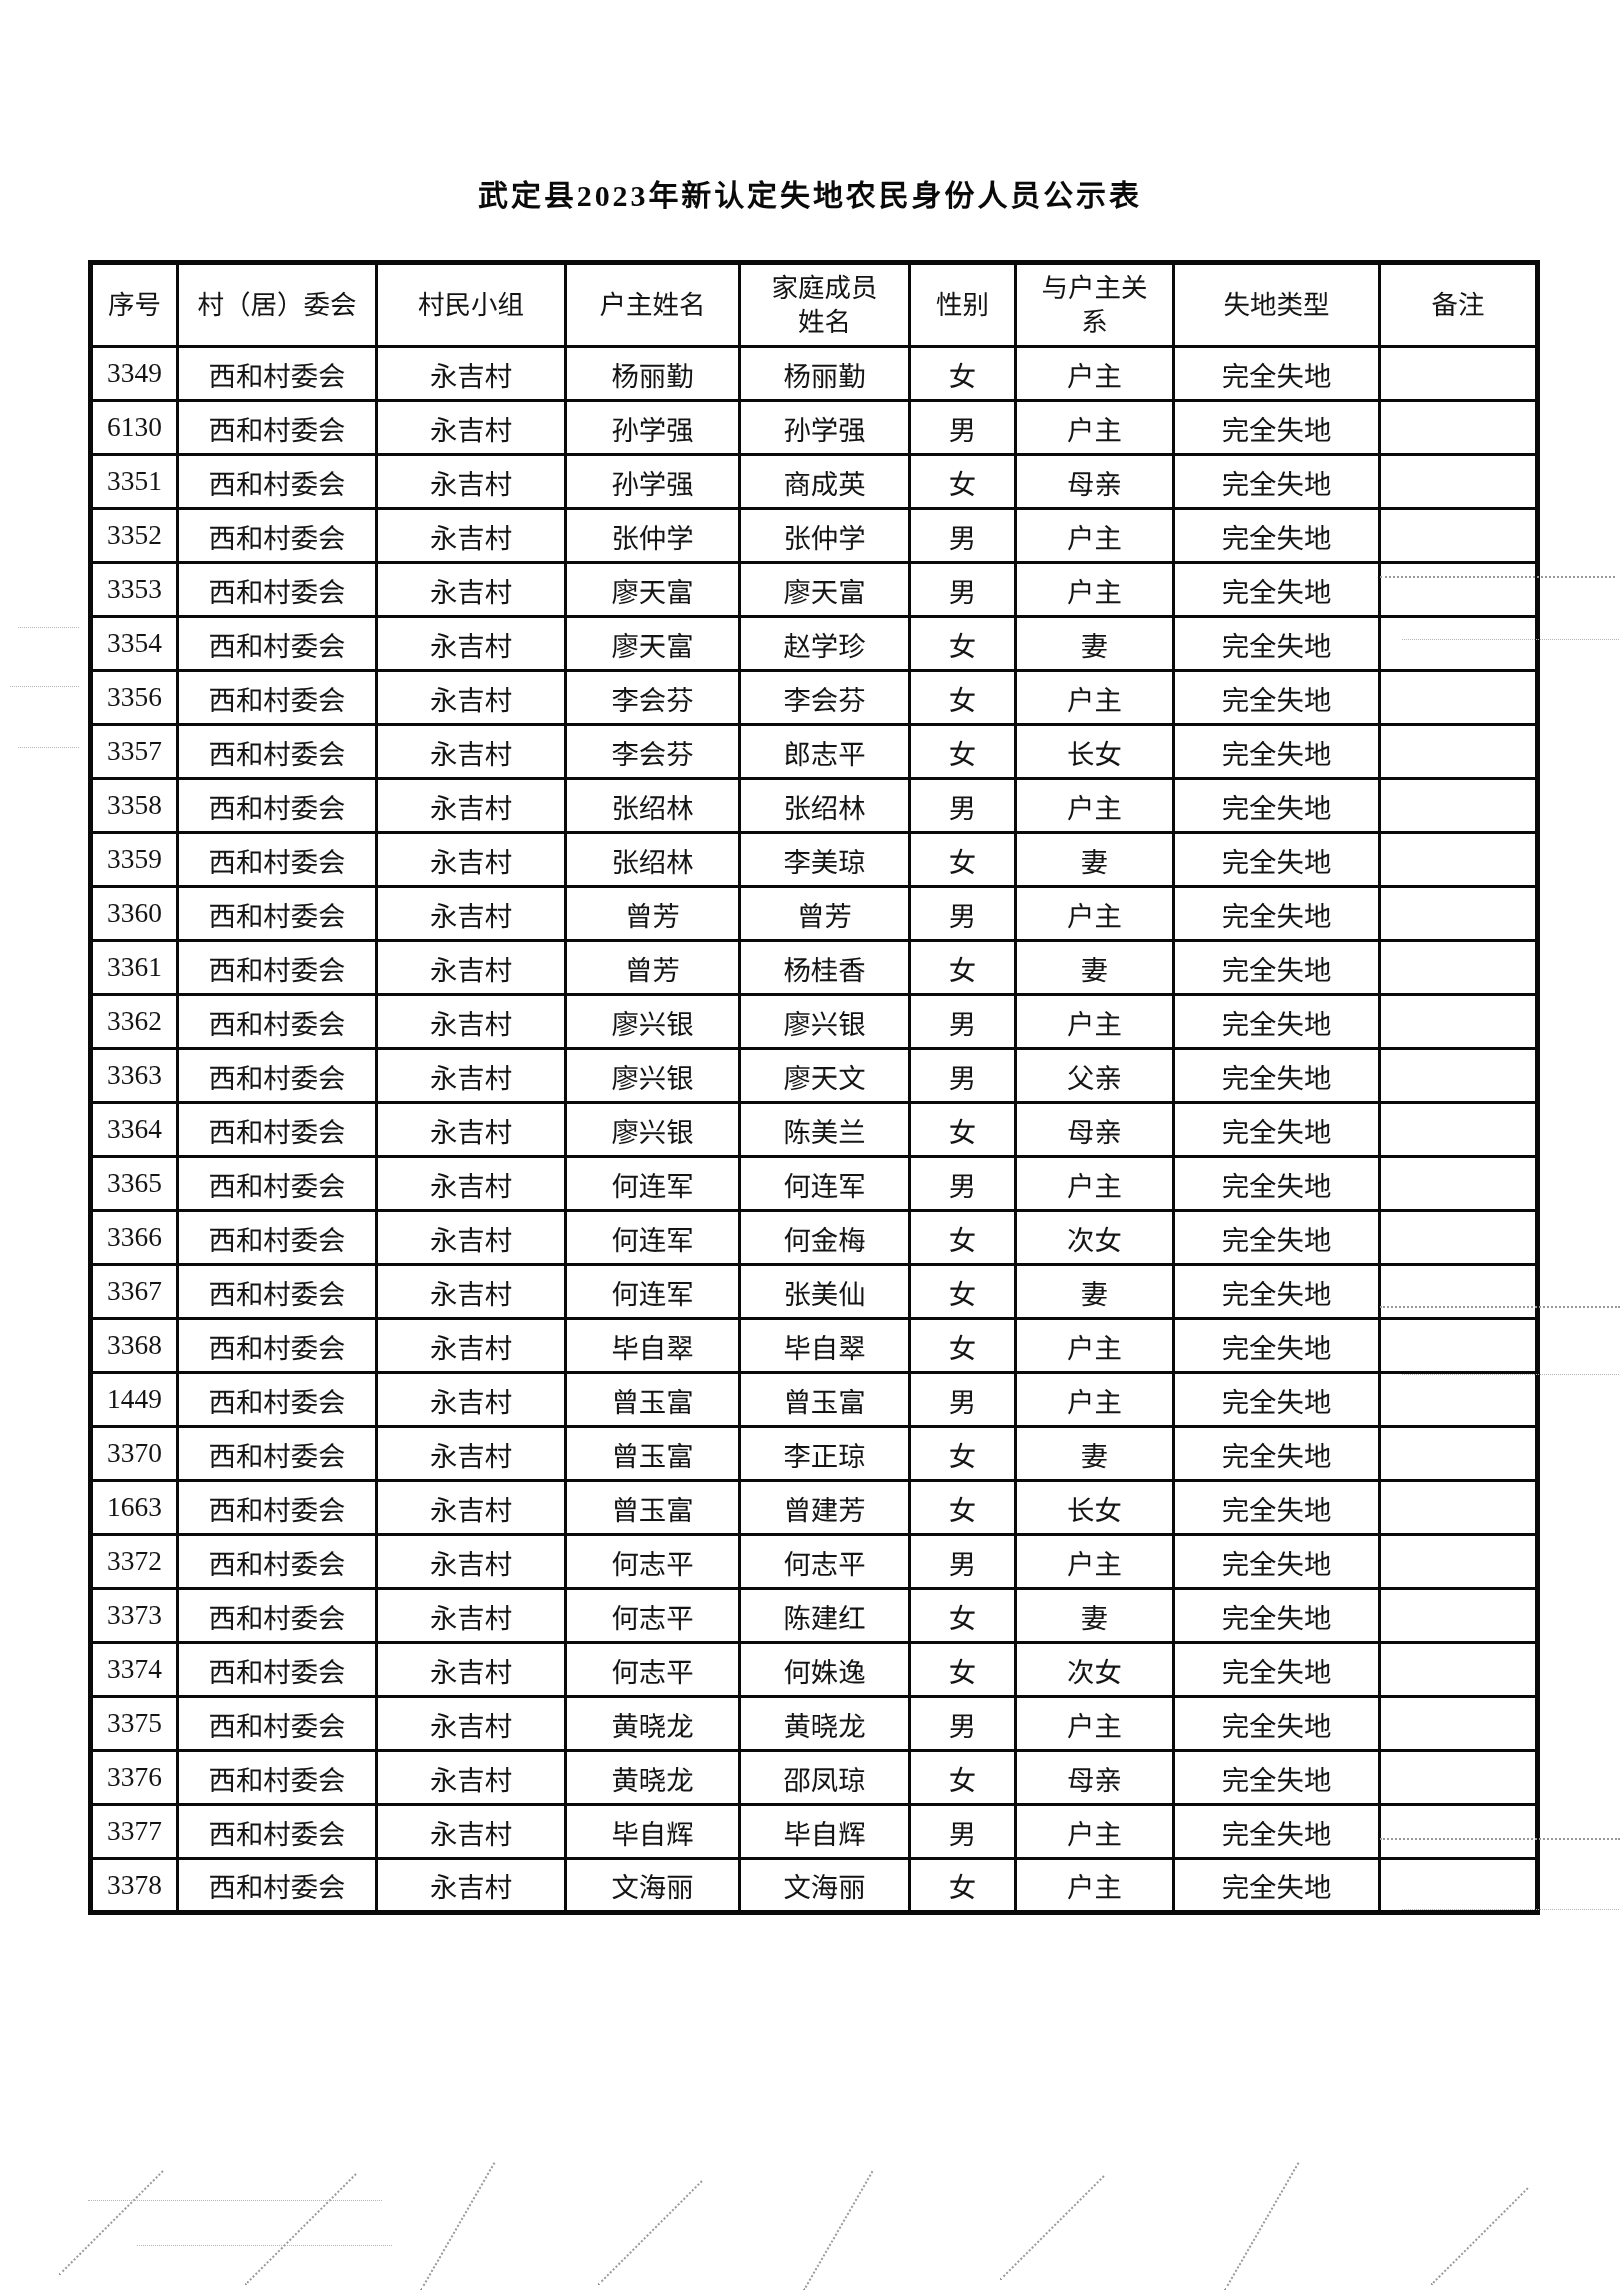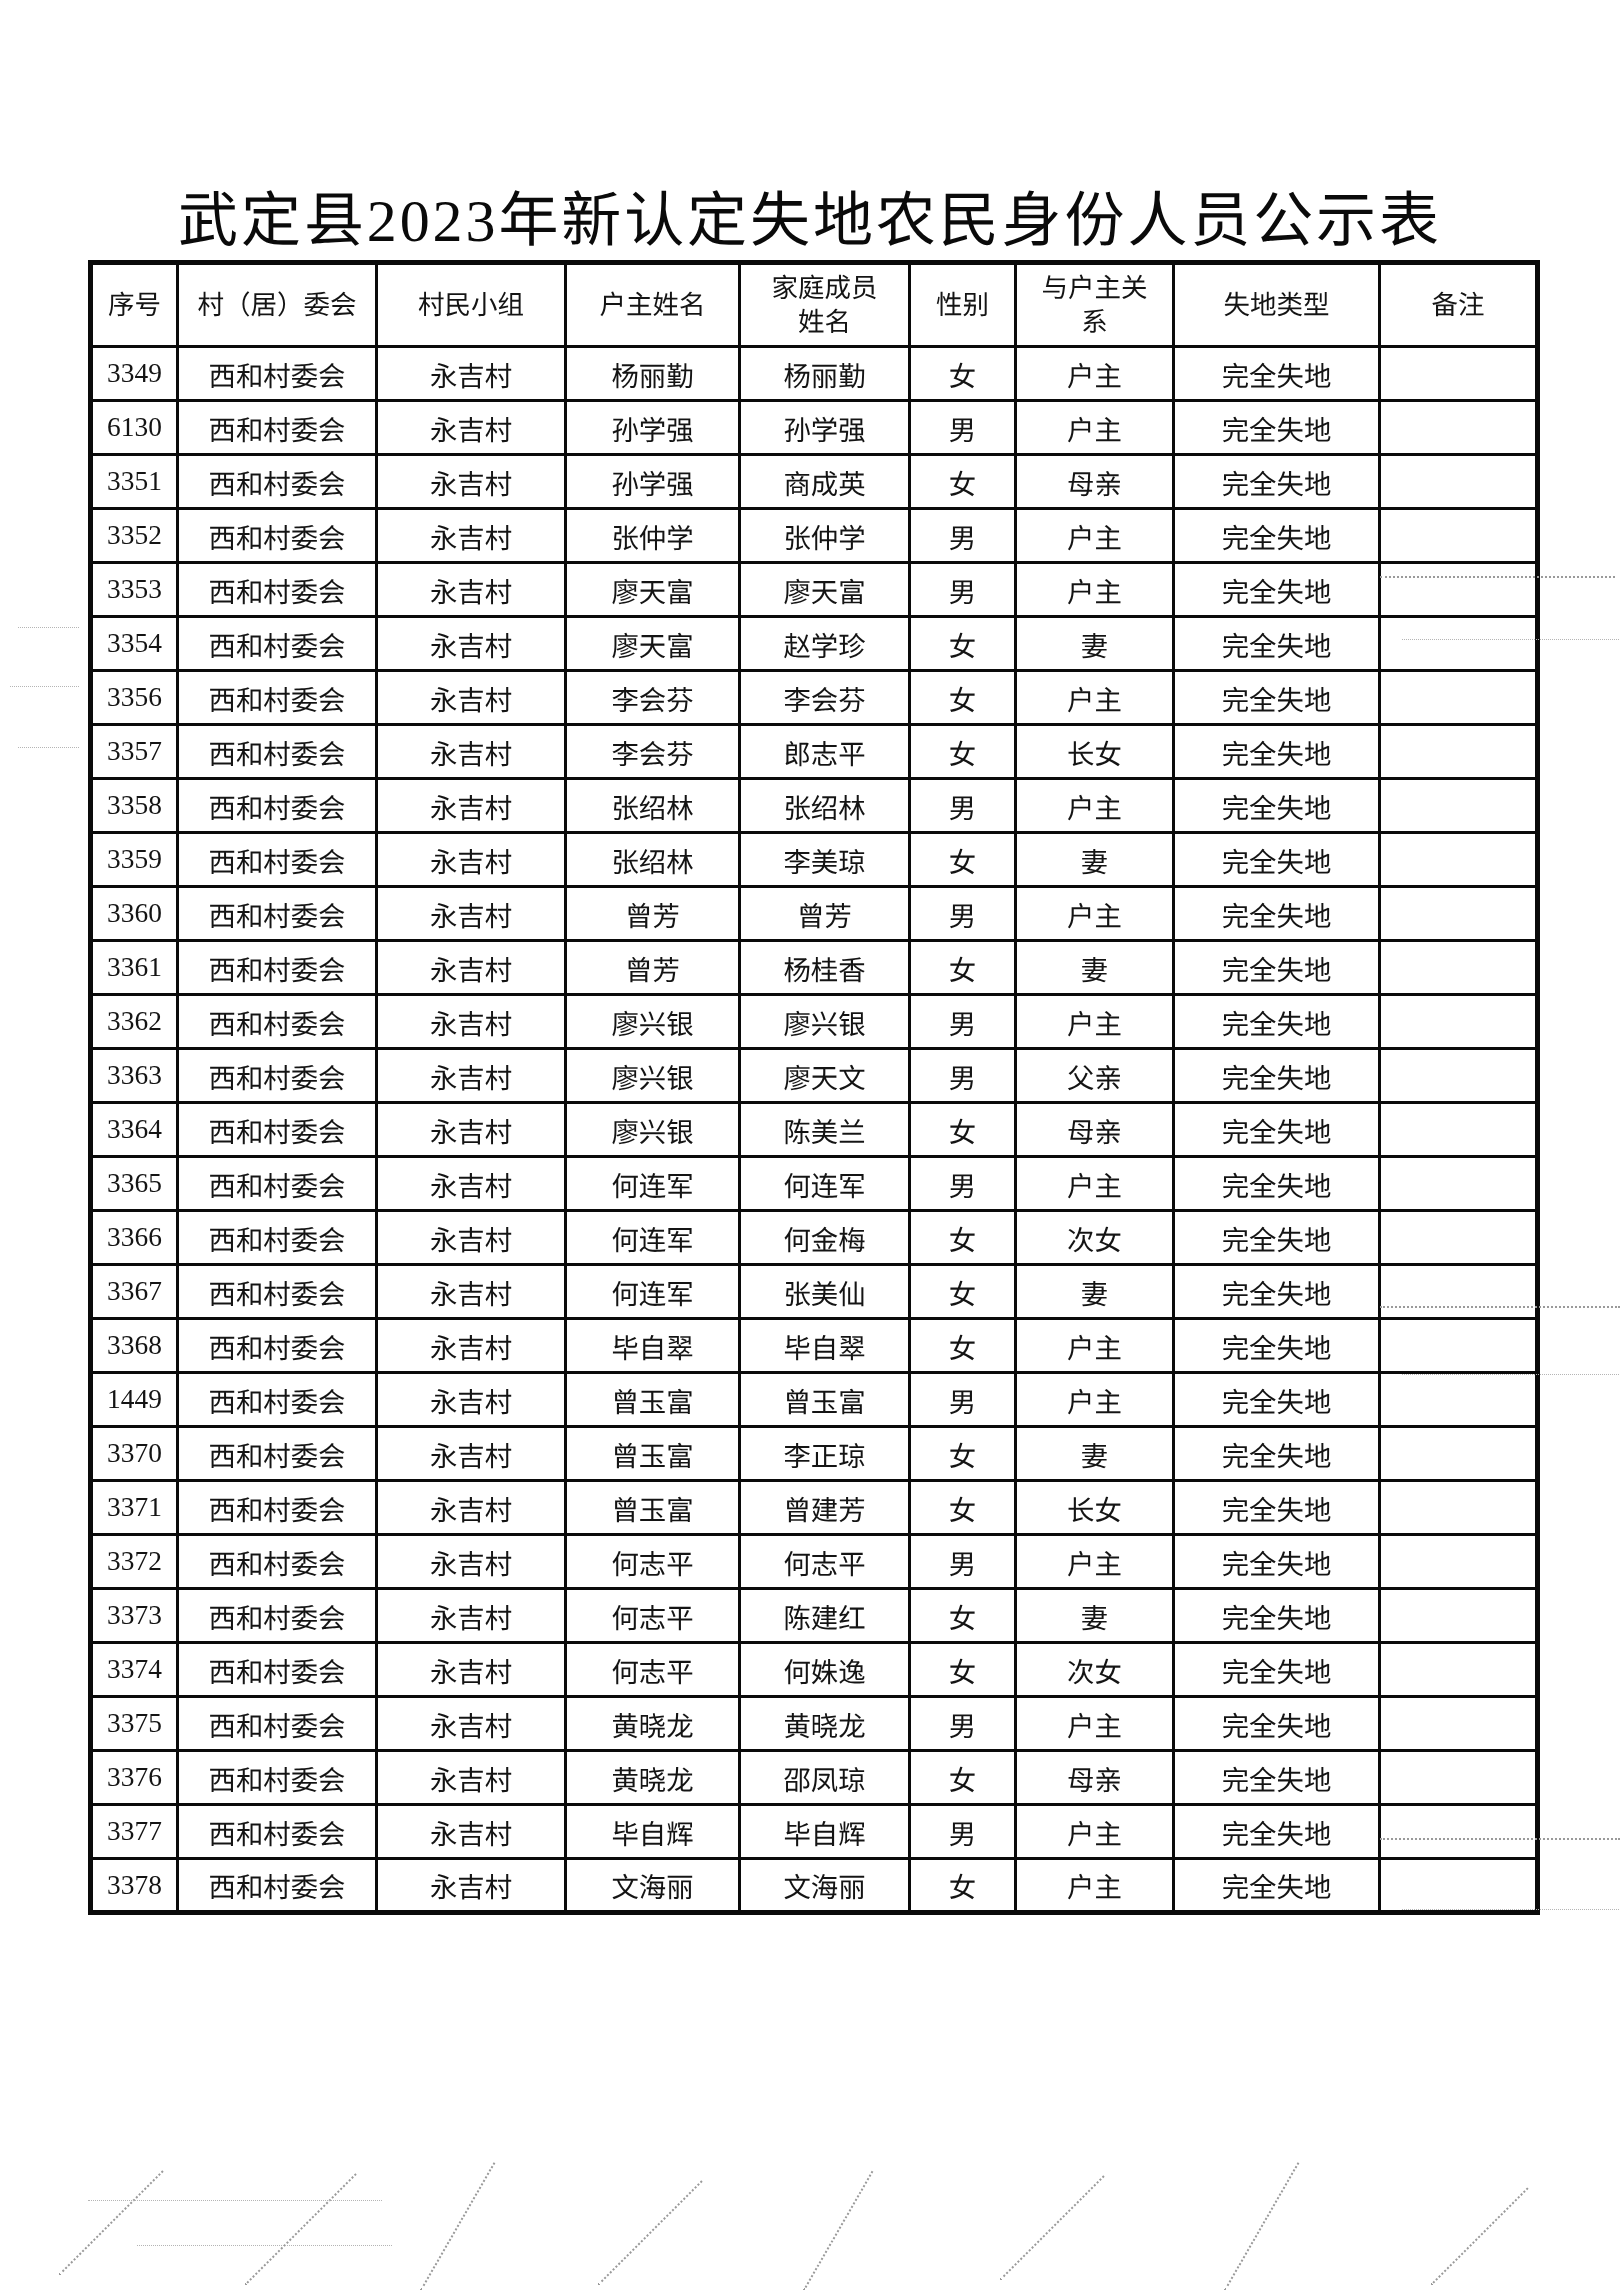--- a/index.html
+++ b/index.html
@@ -14,22 +14,22 @@
     position: relative;
     width: 1620px; height: 2292px;
     overflow: hidden;
     background: #fff;
   }
   .title {
     position: absolute;
     top: 171px; left: 0;
     width: 100%;
     text-align: center;
-    font-size: 60px;
-    font-weight: 400;
+    font-size: 30px;
+    font-weight: 700;
     letter-spacing: 2.9px;
     color: #0a0a0a;
   }
   table.roster {
     position: absolute;
     left: 88px; top: 260px;
     width: 1447px;
     border-collapse: collapse;
     table-layout: fixed;
     border: 5.9px solid #0a0a0a;
@@ -325,21 +325,21 @@
           <td>西和村委会</td>
           <td>永吉村</td>
           <td>曾玉富</td>
           <td>李正琼</td>
           <td>女</td>
           <td>妻</td>
           <td>完全失地</td>
           <td></td>
         </tr>
         <tr>
-          <td>3371</td>
+          <td>1663</td>
           <td>西和村委会</td>
           <td>永吉村</td>
           <td>曾玉富</td>
           <td>曾建芳</td>
           <td>女</td>
           <td>长女</td>
           <td>完全失地</td>
           <td></td>
         </tr>
         <tr>

